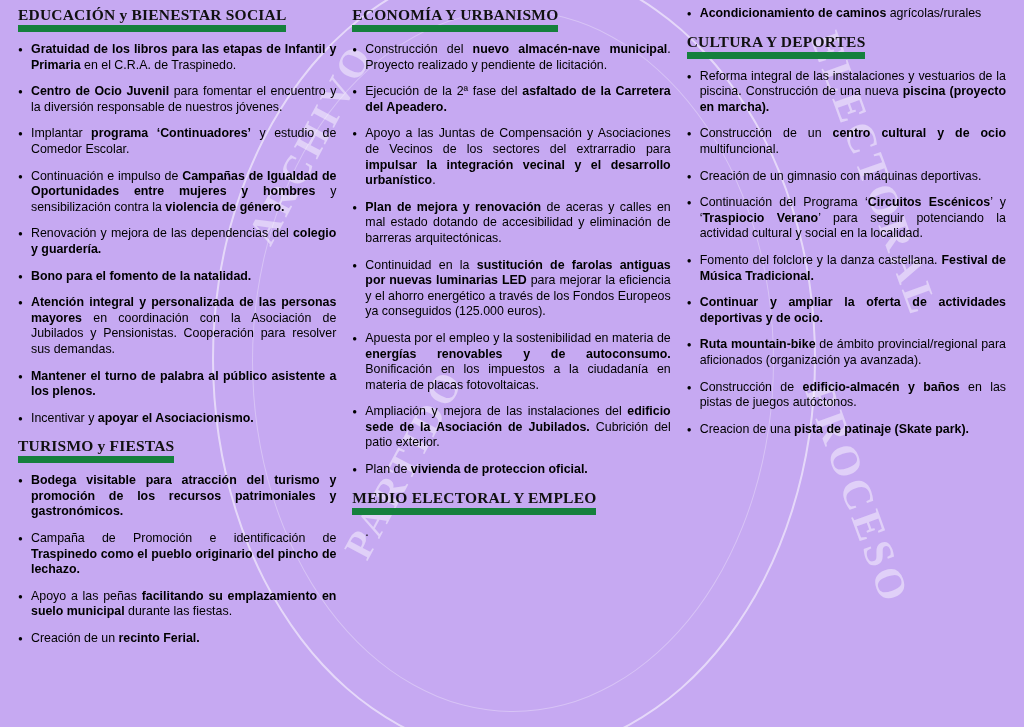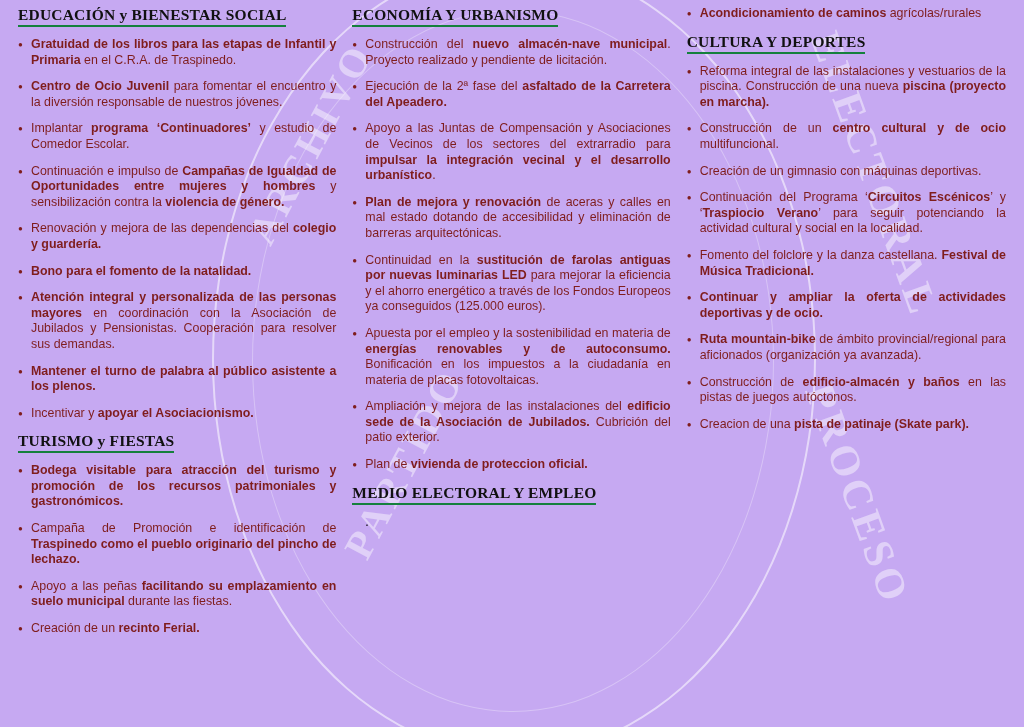--- a/index.html
+++ b/index.html
@@ -70,30 +70,30 @@
   .col-2 { width: 341px; }
   .col-3 { width: 342px; }
 
   h2.section-title {
     font-family: "Liberation Serif", serif;
     font-size: 15.5px;
     font-weight: bold;
     color: #111;
     margin: 0 0 10px 0;
     padding: 0 0 1px 0;
-    border-bottom: 2px solid #15803d;
+    border-bottom: 7px solid #15803d;
     display: inline-block;
     letter-spacing: 0.2px;
   }
   .section + .section { margin-top: 10px; }
 
   p.item {
     font-size: 12.4px;
     line-height: 15.6px;
-    color: #7f1d1d;
+    color: #000000;
     margin: 0 0 11px 0;
     text-align: justify;
     text-justify: inter-word;
     text-indent: 0;
     padding-left: 13px;
     position: relative;
   }
   p.item::before {
     content: "\25CF";
     position: absolute;

